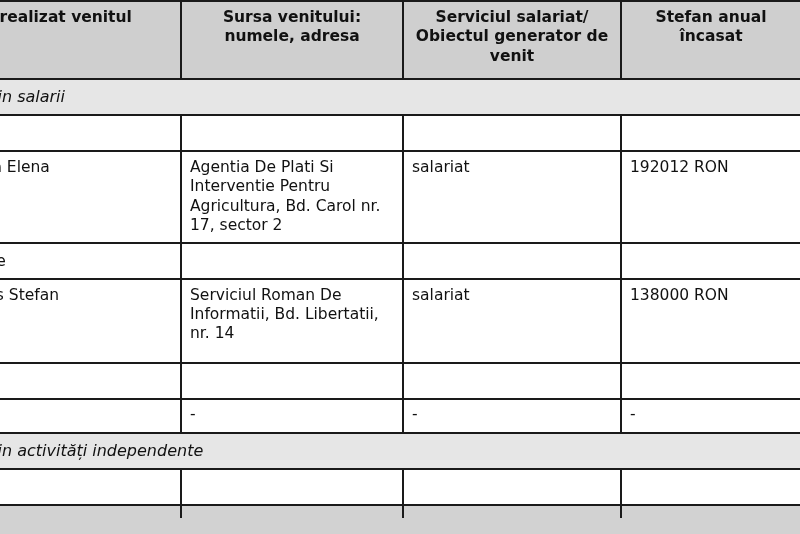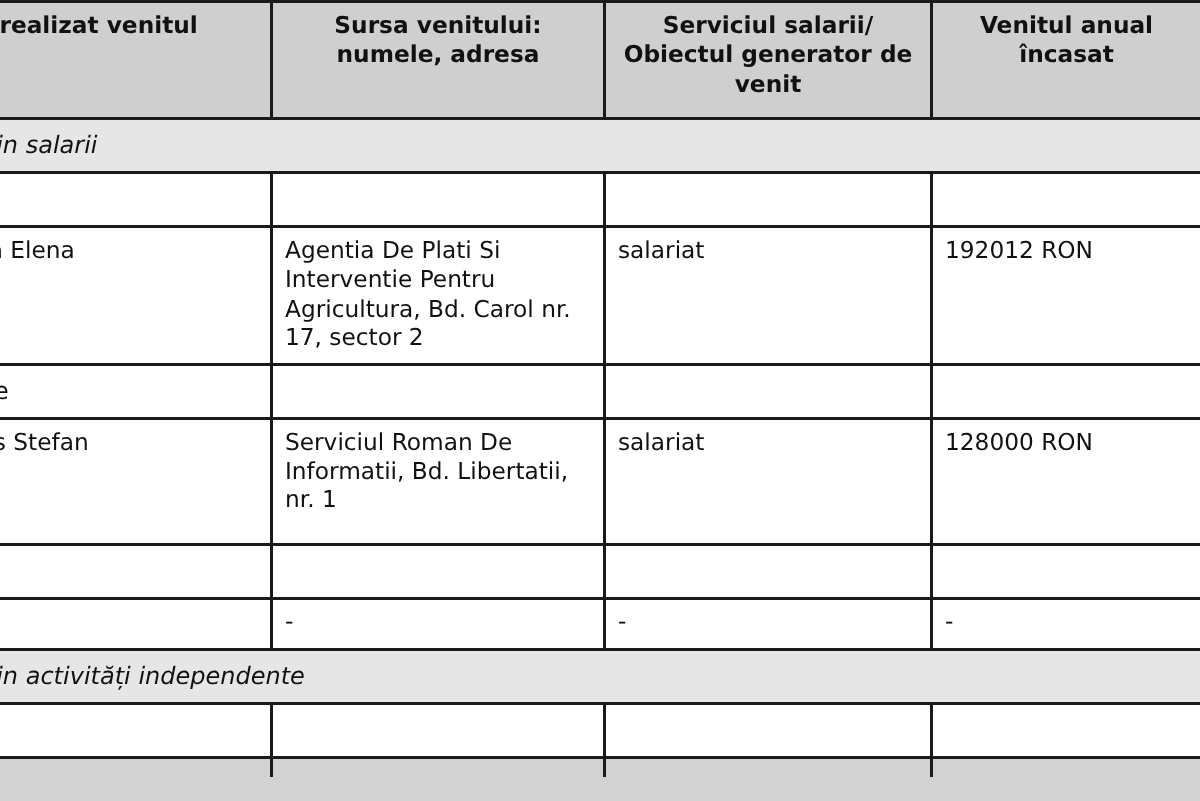--- a/index.html
+++ b/index.html
@@ -110,23 +110,23 @@
         <col class="c1">
           <col class="c2">
           <col class="c3">
           <col class="c4">
       </colgroup>
       <thead>
         <tr>
           <th class="cell-multiline">Cine a realizat venitul</th>
           <th class="cell-multiline">Sursa venitului:
 numele, adresa</th>
-          <th class="cell-multiline">Serviciul salarii/
+          <th class="cell-multiline">Serviciul salariat/
 Obiectul generator de venit</th>
-          <th class="cell-multiline">Venitul anual
+          <th class="cell-multiline">Stefan anual
 încasat</th>
         </tr>
       </thead>
       <tbody>
 
         <tr class="section">
           <td colspan="4">1. Venituri din salarii</td>
         </tr>
 
         <tr class="label">
@@ -145,23 +145,23 @@
 
         <tr class="label">
           <td>1.2. Soț/soție</td>
           <td></td>
           <td></td>
           <td></td>
         </tr>
 
         <tr class="entry">
           <td>Dicea Dragos Stefan</td>
-          <td class="cell-multiline">Serviciul Roman De Informatii, Bd. Libertatii, nr. 1</td>
+          <td class="cell-multiline">Serviciul Roman De Informatii, Bd. Libertatii, nr. 14</td>
           <td>salariat</td>
-          <td>128000 RON</td>
+          <td>138000 RON</td>
         </tr>
 
         <tr class="label">
           <td>1.3. Copii</td>
           <td></td>
           <td></td>
           <td></td>
         </tr>
 
         <tr class="dashrow">

